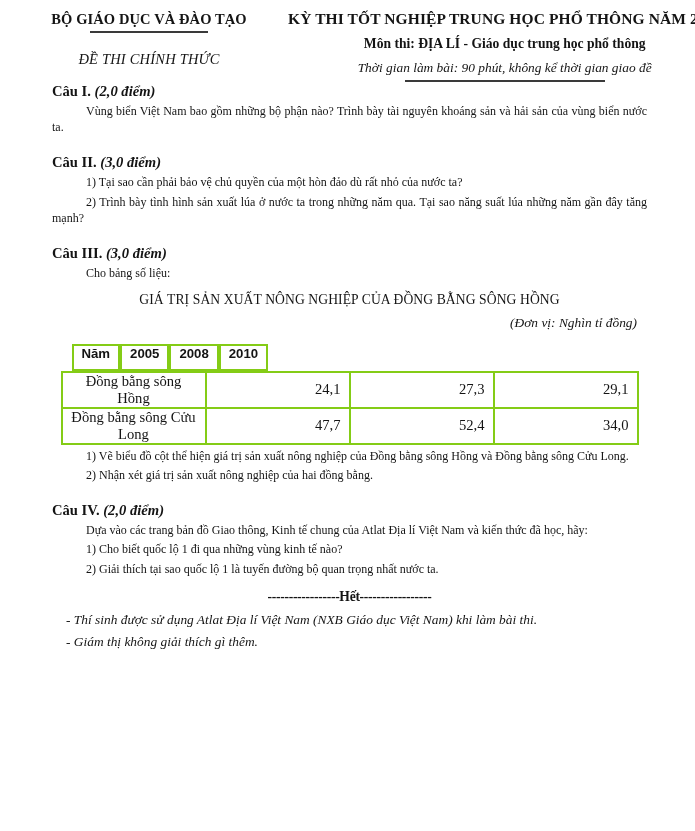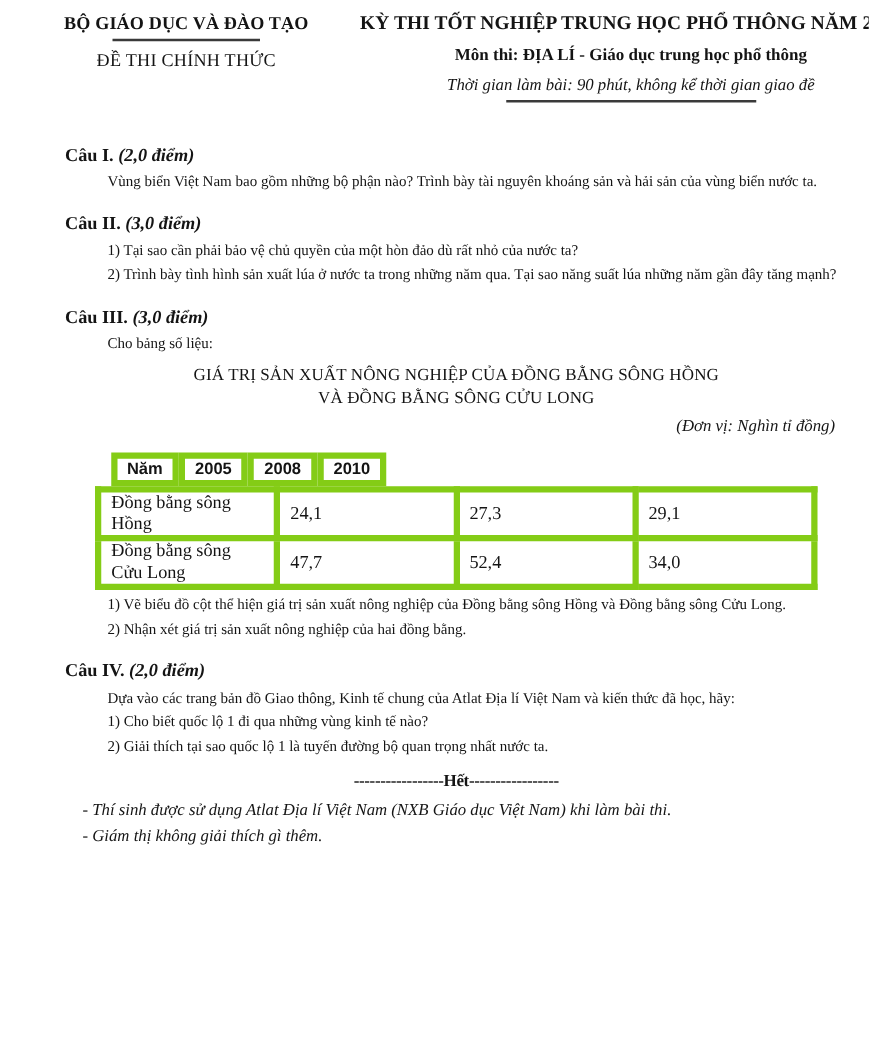--- a/index.html
+++ b/index.html
@@ -50,23 +50,24 @@
   }
   .ministry-underline {
     display: block;
     width: 118px;
     height: 1.6px;
     background: #3a3a3a;
     margin: 3px auto 0 auto;
   }
   .official {
     font-size: 14.5px;
-    margin-top: 8px;
+    margin-top: 18px;
     letter-spacing: 0.2px;
     white-space: nowrap;
+    font-style: italic;
   }
 
   .header-right {
     flex: 1 1 auto;
     text-align: center;
     padding-top: 2px;
   }
   .exam-title {
     font-size: 15.5px;
     font-weight: bold;
@@ -90,22 +91,21 @@
   }
   .time-underline {
     width: 200px;
     height: 1.6px;
     background: #3a3a3a;
     margin: 4px auto 0 auto;
   }
 
   
   .body {
-    margin-top: 34px;
-    padding: 0 17px 0 52px;
+    padding: 0 48px 0 52px;
     box-sizing: border-box;
   }
 
   .q-head {
     font-size: 14.6px;
     font-weight: bold;
     margin-top: 17px;
     margin-bottom: 2px;
     line-height: 1.25;
   }
@@ -141,32 +141,32 @@
     padding-right: 10px;
   }
 
   table.data {
     border-collapse: collapse;
     width: 578px;
     margin: 5px auto 0 auto;
     table-layout: fixed;
   }
   table.data td {
-    border: 5px solid #84cc16;
+    border: 2px solid #84cc16;
     height: 30px;
     font-size: 14.6px;
     padding: 0 8px;
     box-sizing: border-box;
   }
   table.data td.rowhead {
-    text-align: left;
+    text-align: center;
     width: 216px;
   }
   table.data td.num {
-    text-align: left;
+    text-align: right;
   }
   table.data tr.header td {
     font-weight: bold;
     font-size: 13.2px;
     font-family: "Liberation Sans", "DejaVu Sans", sans-serif;
     height: 27px;
   }
   table.data tr.header td.rowhead {
     text-align: left;
   }
@@ -232,21 +232,20 @@
     <p class="para">2) Trình bày tình hình sản xuất lúa ở nước ta trong những năm qua. Tại sao năng suất lúa những năm gần đây tăng mạnh?</p>
 
     <div class="q-head">
       <span>Câu III.</span>
       <span class="pts">(3,0 điểm)</span>
     </div>
     <p class="para">Cho bảng số liệu:</p>
 
     <div class="table-title">
       <span>GIÁ TRỊ SẢN XUẤT NÔNG NGHIỆP CỦA ĐỒNG BẰNG SÔNG HỒNG</span>
-      <span class="l2">VÀ ĐỒNG BẰNG SÔNG CỬU LONG</span>
     </div>
 
     <div class="unit">(Đơn vị: Nghìn tỉ đồng)</div>
 
     <table class="data">
       <tbody>
         <tr class="header">
           <td class="rowhead">Năm</td>
           <td class="num">2005</td>
           <td class="num">2008</td>

